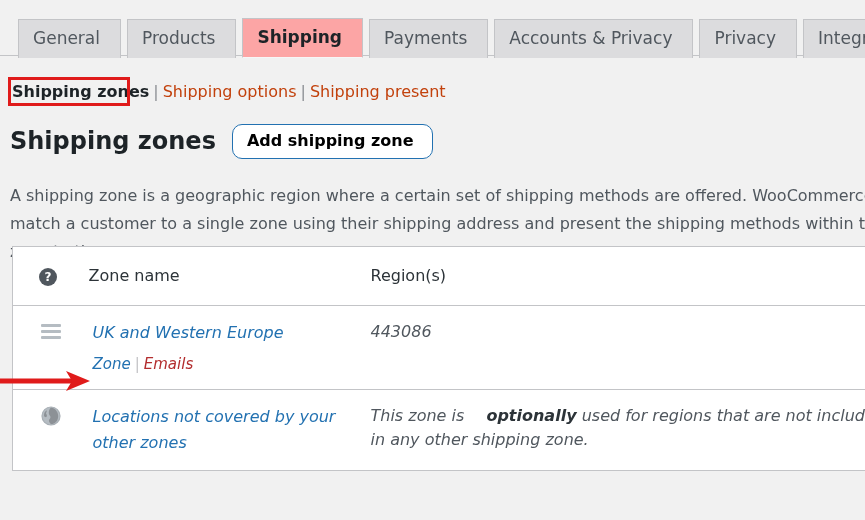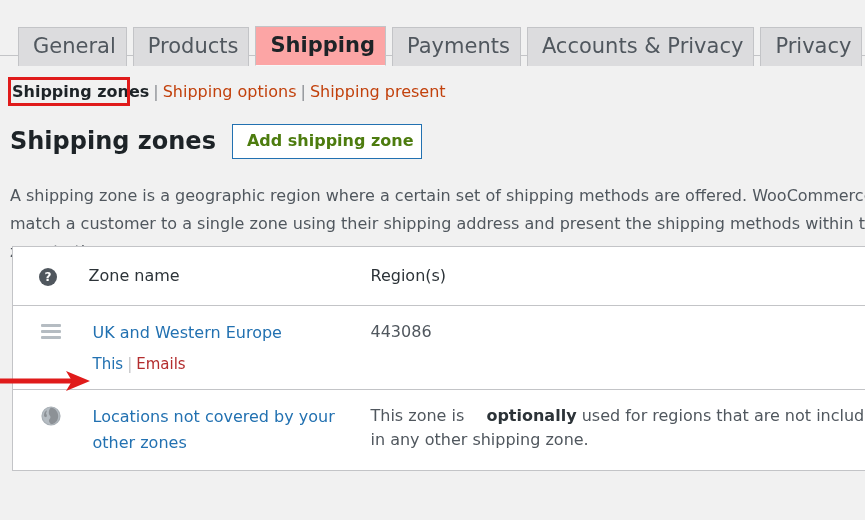--- a/index.html
+++ b/index.html
@@ -34,27 +34,27 @@
     box-sizing: border-box;
     padding-left: 18px;
     border-bottom: 1px solid #c3c4c7;
     white-space: nowrap;
     font-size: 0;
   }
   .nav-tab {
     display: inline-block;
     position: relative;
     top: 18px;
-    margin: 8px 6px -1px 0;
-    padding: 7px 10px 9px 14px;
+    margin: 0 6px -1px 0;
+    padding: 7px 20px 9px 14px;
     border: 1px solid #c3c4c7;
     border-bottom: none;
     background: #dcdcde;
     color: #50575e;
-    font-size: 21px;
+    font-size: 17px;
     line-height: 22px;
     font-weight: 400;
     text-decoration: none;
     vertical-align: bottom;
     box-sizing: border-box;
   }
   .nav-tab-active {
     background: #fca5a5;
     border-bottom: 1px solid #f6f7f7;
     color: #1d2327;
@@ -116,25 +116,25 @@
     font-size: 24px;
     line-height: 32px;
     font-weight: 700;
     color: #1d2327;
     margin: 0;
     padding: 0;
   }
   .page-title-action {
     display: inline-block;
     margin-left: 16px;
-    padding: 5px 7px 6px 14px;
+    padding: 5px 18px 6px 14px;
     background: #ffffff;
     border: 1px solid #2271b1;
-    border-radius: 0;
-    color: #4d7c0f;
+    border-radius: 10px;
+    color: #000000;
     font-size: 16px;
     line-height: 22px;
     font-weight: 700;
     text-decoration: none;
     white-space: nowrap;
   }
 
   
   .zone-desc {
     position: absolute;
@@ -171,20 +171,21 @@
     vertical-align: middle;
   }
   .wc-shipping-zones tbody td {
     font-size: 16px;
     line-height: 24px;
     color: #50575e;
     padding: 14px 10px 14px 10px;
     border-bottom: 1px solid #c3c4c7;
     vertical-align: top;
     background: transparent;
+    font-style: italic;
   }
   .row-alt td {
     background: #f9f9f9;
   }
 
   .col-sort   { width: 66px; }
   .col-name   { width: 282px; }
   .col-region { width: 552px; }
 
   
@@ -307,21 +308,21 @@
 
       <tr>
         <td>
           <span class="wc-shipping-zone-sort">
             <i></i><i></i><i></i>
           </span>
         </td>
         <td class="wc-shipping-zone-name-cell">
           <a class="zone-name-link">UK and Western Europe</a>
           <div class="row-actions">
-            <a class="edit">This</a><span class="ra-sep">|</span><a class="delete">Emails</a>
+            <a class="edit">Zone</a><span class="ra-sep">|</span><a class="delete">Emails</a>
           </div>
         </td>
         <td class="region-cell">443086</td>
       </tr>
 
       <tr class="row-alt">
         <td>
           <span class="zone-globe">
             <svg width="20" height="20" viewBox="0 0 20 20" aria-hidden="true">
               <circle cx="10" cy="10" r="9" fill="#b5bcc2"></circle>

